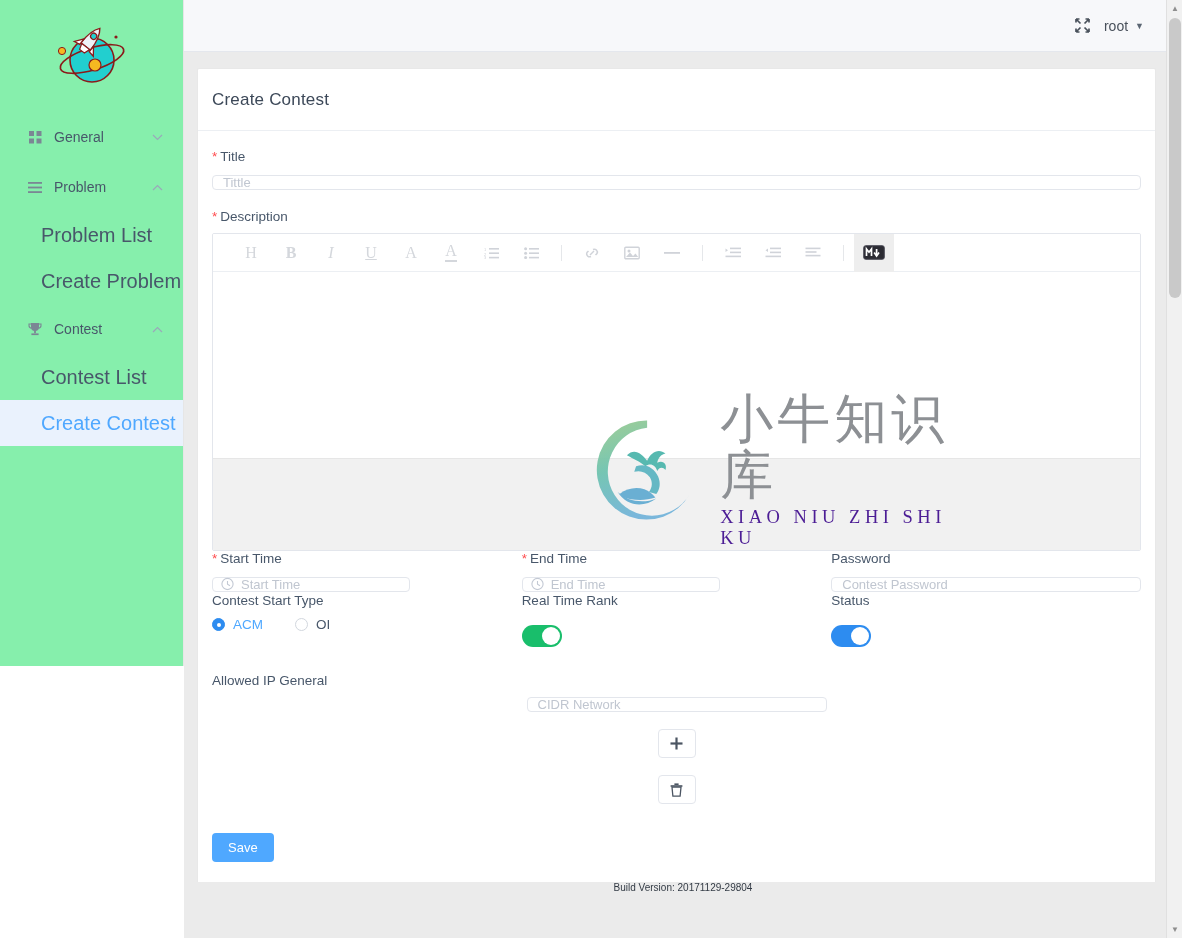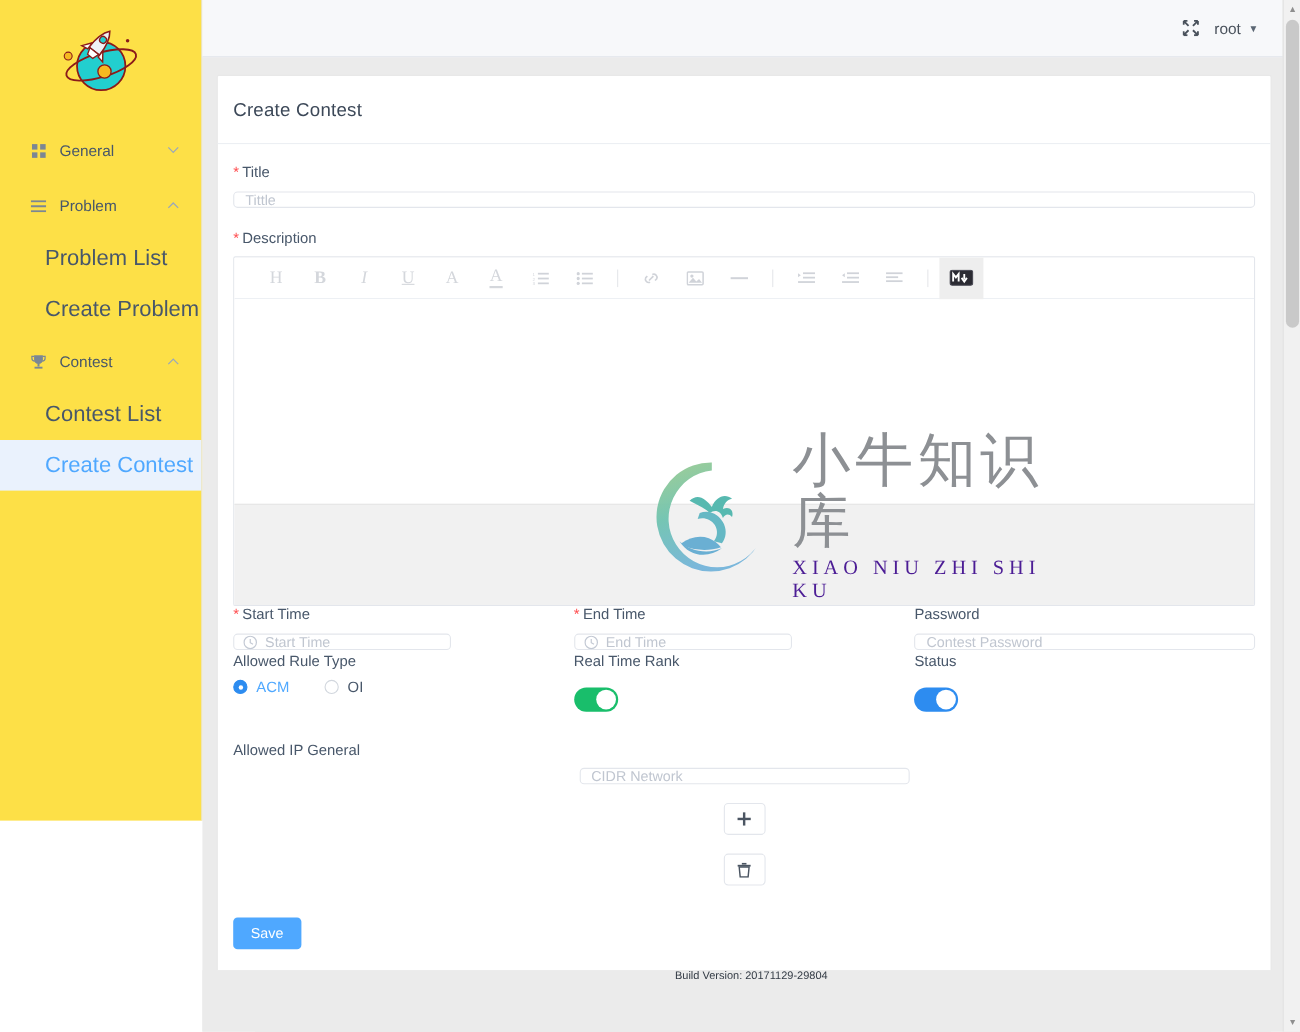--- a/index.html
+++ b/index.html
@@ -6,22 +6,22 @@
   html, body {
     width: 1182px; height: 938px;
     font-family: "Liberation Sans", sans-serif;
     background: #fff;
     overflow: hidden;
   }
   .app { display: flex; width: 1182px; height: 938px; position: relative; }
 
   
   .sidebar {
-    width: 184px; min-width: 184px; height: 746px;
-    background: #fde047;
+    width: 184px; min-width: 184px; height: 666px;
+    background: #86efac;
     border-right: 1px solid #e6e6e6;
     position: relative;
   }
   .logo-wrap { height: 112px; display: flex; align-items: center; justify-content: center; }
   .menu-group-title {
     height: 50px; display: flex; align-items: center;
     padding: 0 20px 0 26px; cursor: pointer;
     font-size: 14px; color: #48576a; position: relative;
   }
   .menu-group-title .mi { width: 18px; display: flex; align-items: center; justify-content: center; margin-right: 10px; }
@@ -398,21 +398,21 @@
 
             <div class="col3">
               <label class="lbl">Password</label>
               <input class="inp" value="" placeholder="Contest Password" style="">
             </div>
           </div>
 
           
           <div class="row3">
             <div class="col3">
-              <label class="lbl">Allowed Rule Type</label>
+              <label class="lbl">Contest Start Type</label>
               <div class="radio-line" style="margin-top:8px;">
                 <span class="radio on">
                   <span class="dot"></span>
                   <span class="rtxt">ACM</span>
                 </span>
                 <span class="radio">
                   <span class="dot"></span>
                   <span class="rtxt">OI</span>
                 </span>
               </div>

